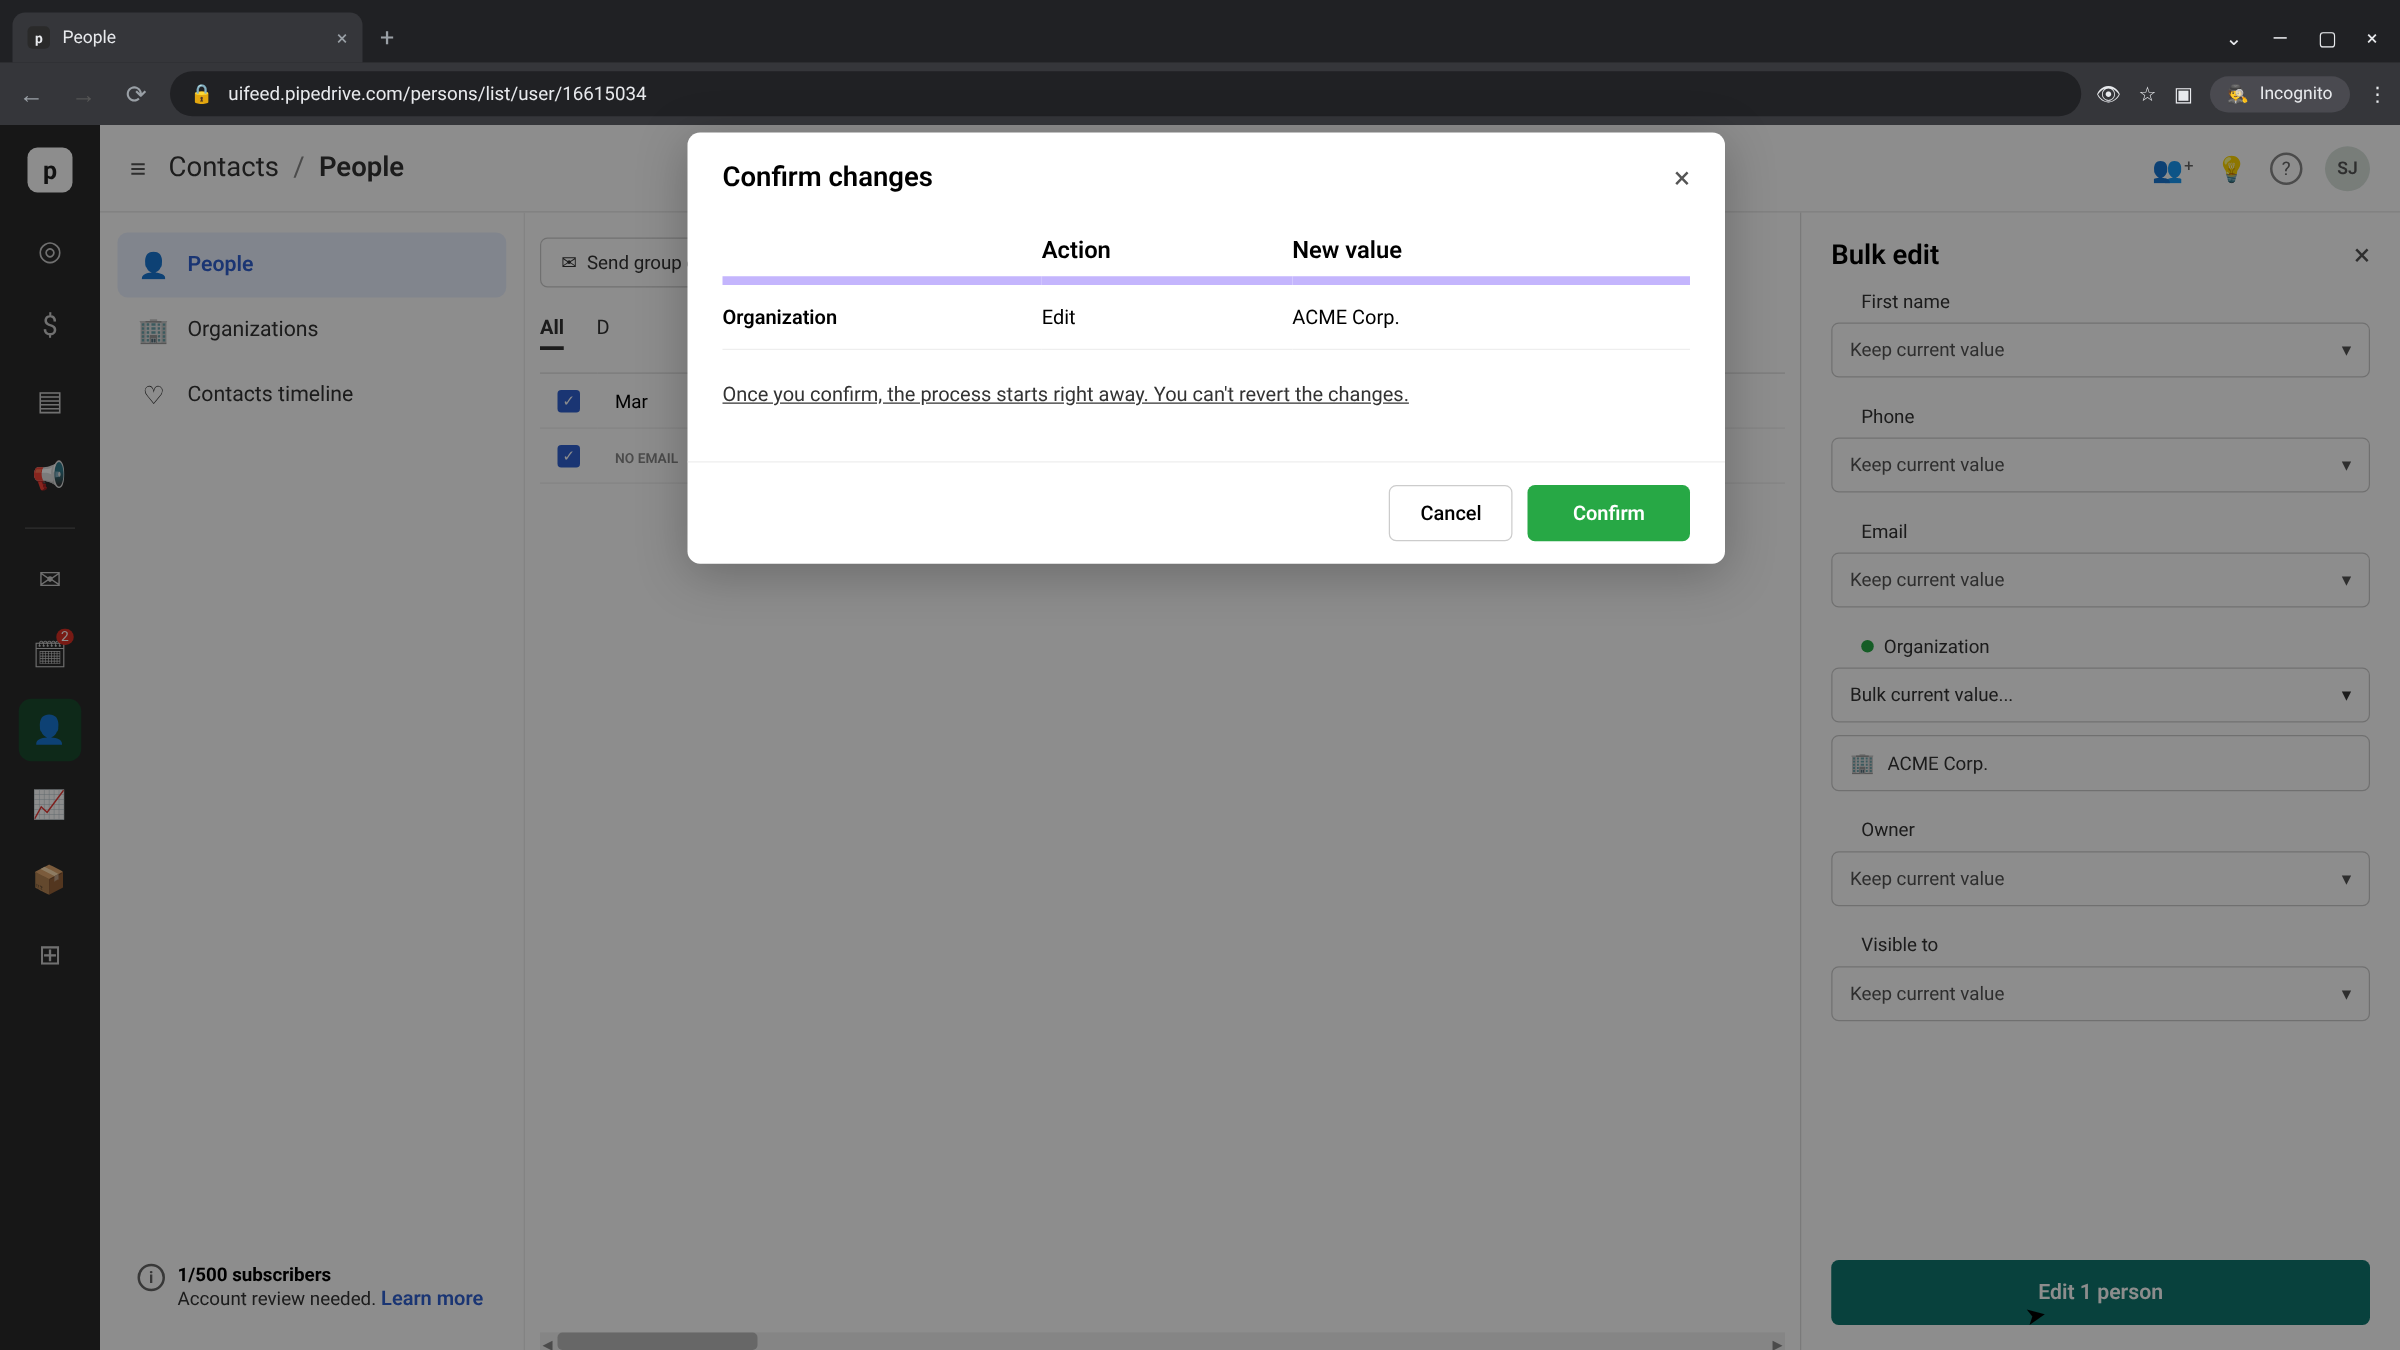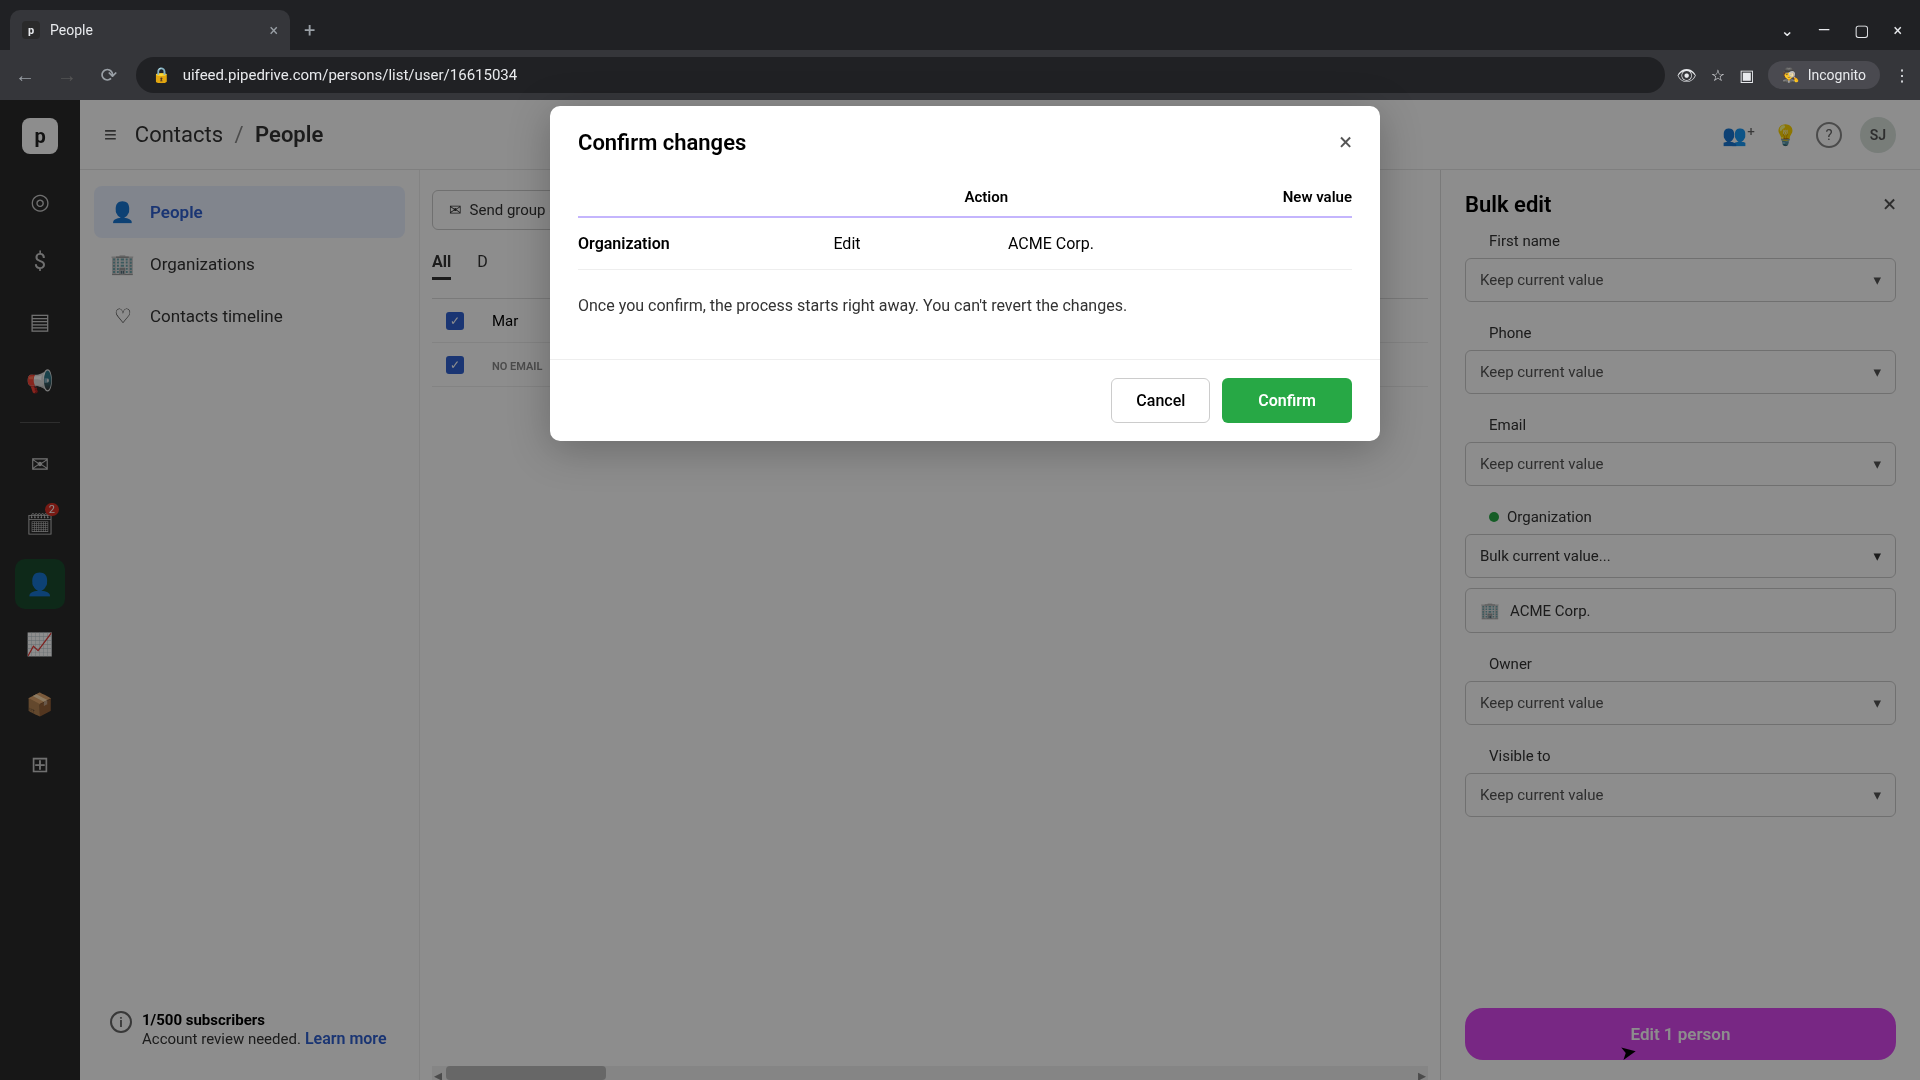--- a/index.html
+++ b/index.html
@@ -73,33 +73,33 @@
     .panel-title-row { display: flex; align-items: center; justify-content: space-between; margin-bottom: 14px; }
     .panel-title { font-size: 22px; font-weight: 600; }
     .close-x { font-size: 24px; color: #555; }
     .field-group { margin-bottom: 22px; }
     .field-label { font-size: 15px; color: #333; margin-bottom: 8px; display: flex; align-items: center; gap: 8px; margin-left: 24px; }
     .field-label .dot { width: 10px; height: 10px; border-radius: 50%; background: #27a845; }
     .select-box { border: 1px solid #ccc; border-radius: 6px; padding: 12px 14px; font-size: 15px; display: flex; justify-content: space-between; align-items: center; background: #fff; color: #555; }
     .select-box.filled { color: #333; }
     .org-value-box { border: 1px solid #ccc; border-radius: 6px; padding: 12px 14px; margin-top: 10px; display: flex; align-items: center; gap: 10px; background: #fff; color: #333; font-size: 15px; }
     .org-icon-blue { color: #3060d0; font-size: 16px; }
-    .confirm-btn-bottom { background: #d946ef; color: #fff; border: none; border-radius: 18px; padding: 16px; font-size: 17px; font-weight: 600; margin-top: auto; }
+    .confirm-btn-bottom { background: #0f766e; color: #fff; border: none; border-radius: 6px; padding: 16px; font-size: 17px; font-weight: 600; margin-top: auto; }
 
     
     .modal { position: absolute; z-index: 200; top: 106px; left: 550px; width: 830px; background: #fff; border-radius: 10px; box-shadow: 0 8px 40px rgba(0,0,0,0.25); overflow: hidden; }
     .modal-header { padding: 22px 28px; display: flex; align-items: center; justify-content: space-between; }
     .modal-title { font-size: 22px; font-weight: 600; }
     .modal-body { padding: 0 28px 24px; }
     .modal-body p { font-size: 16px; color: #333; margin-bottom: 20px; }
     .change-table { width: 100%; border-collapse: collapse; margin-bottom: 26px; }
-    .change-table th { text-align: right; font-size: 15px; font-weight: 600; padding: 10px 0; border-bottom: 2px solid #c4b5fd; }
+    .change-table th { text-align: left; font-size: 19px; font-weight: 600; padding: 10px 0; border-bottom: 7px solid #c4b5fd; }
     .change-table td { padding: 16px 0; border-bottom: 1px solid #eee; font-size: 16px; }
     .change-table td:first-child { font-weight: 600; }
-    .warning-text { color: #777; font-size: 15px; }
+    .warning-text { color: #777; font-size: 15px; text-decoration: underline; }
     .modal-footer { padding: 18px 28px; border-top: 1px solid #eee; display: flex; justify-content: flex-end; gap: 12px; }
     .btn-cancel { border: 1px solid #ccc; background: #fff; border-radius: 6px; padding: 12px 24px; font-size: 16px; font-weight: 500; }
     .btn-confirm { border: none; background: #27a845; color: #fff; border-radius: 6px; padding: 12px 36px; font-size: 16px; font-weight: 600; }
 
     
     .cursor { position: absolute; z-index: 300; font-size: 20px; color: #000; transform: rotate(-10deg); }
 
     
     .dimmed { filter: brightness(0.85); }
   </style>

